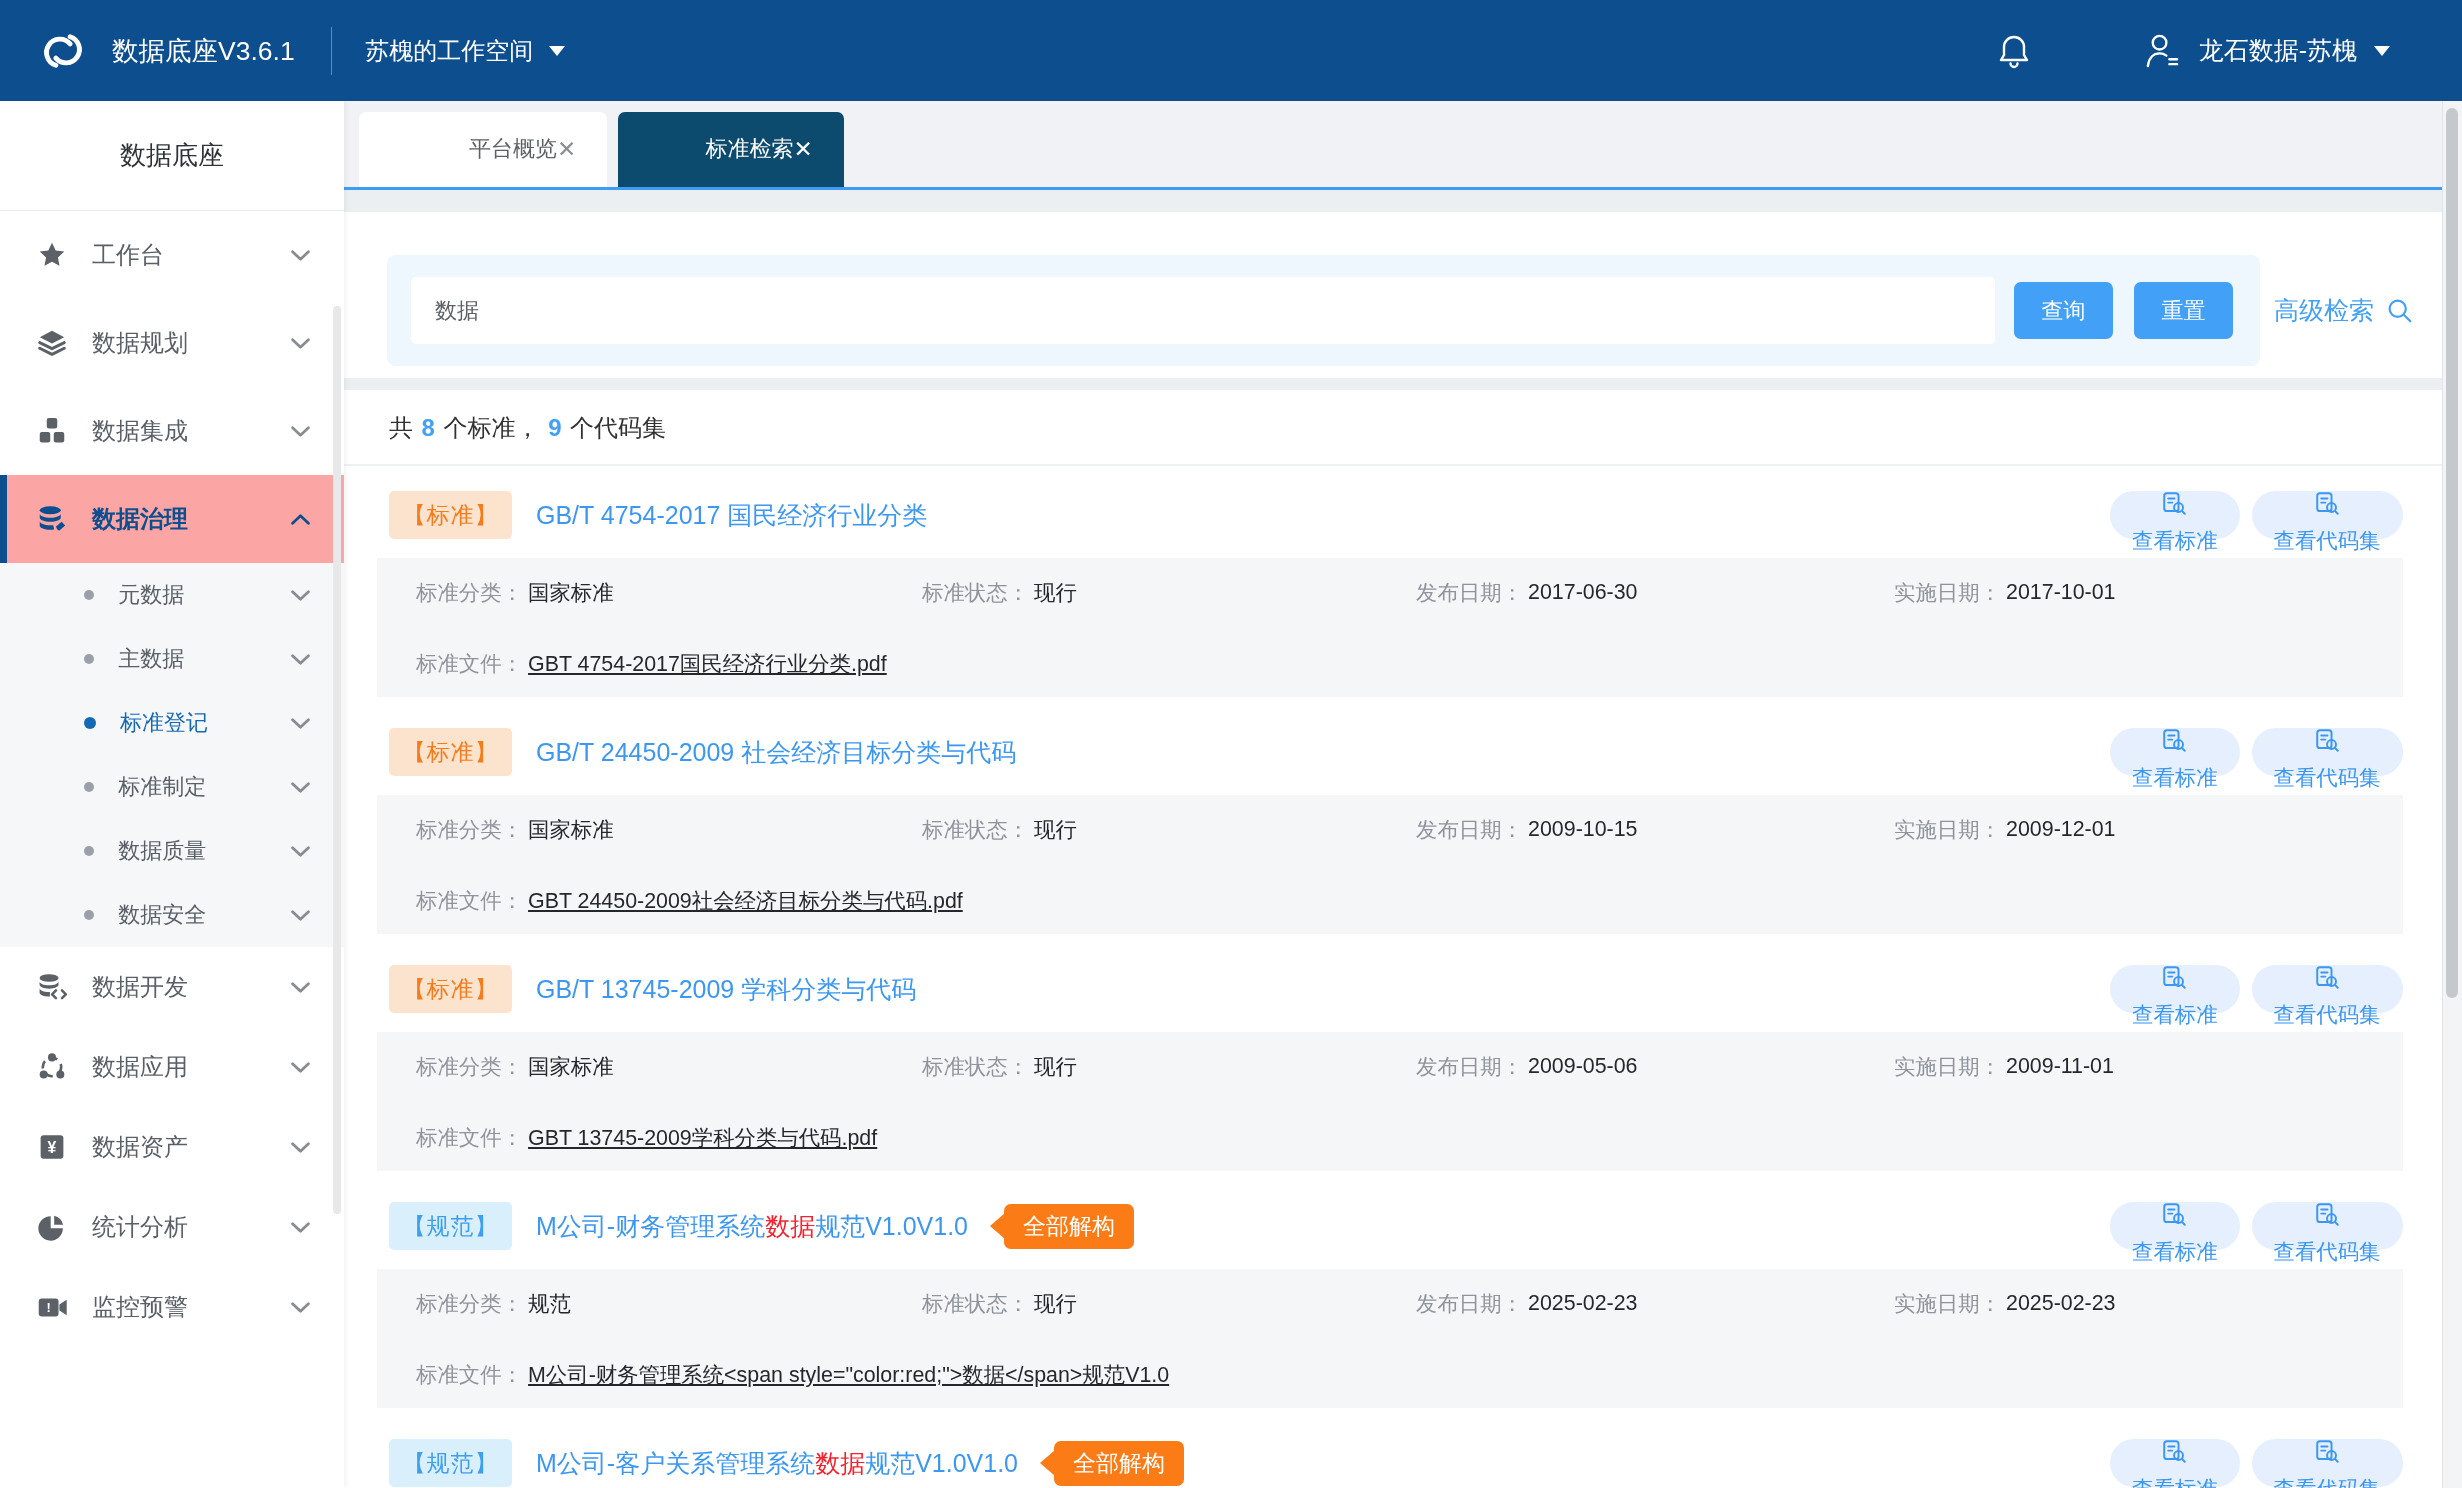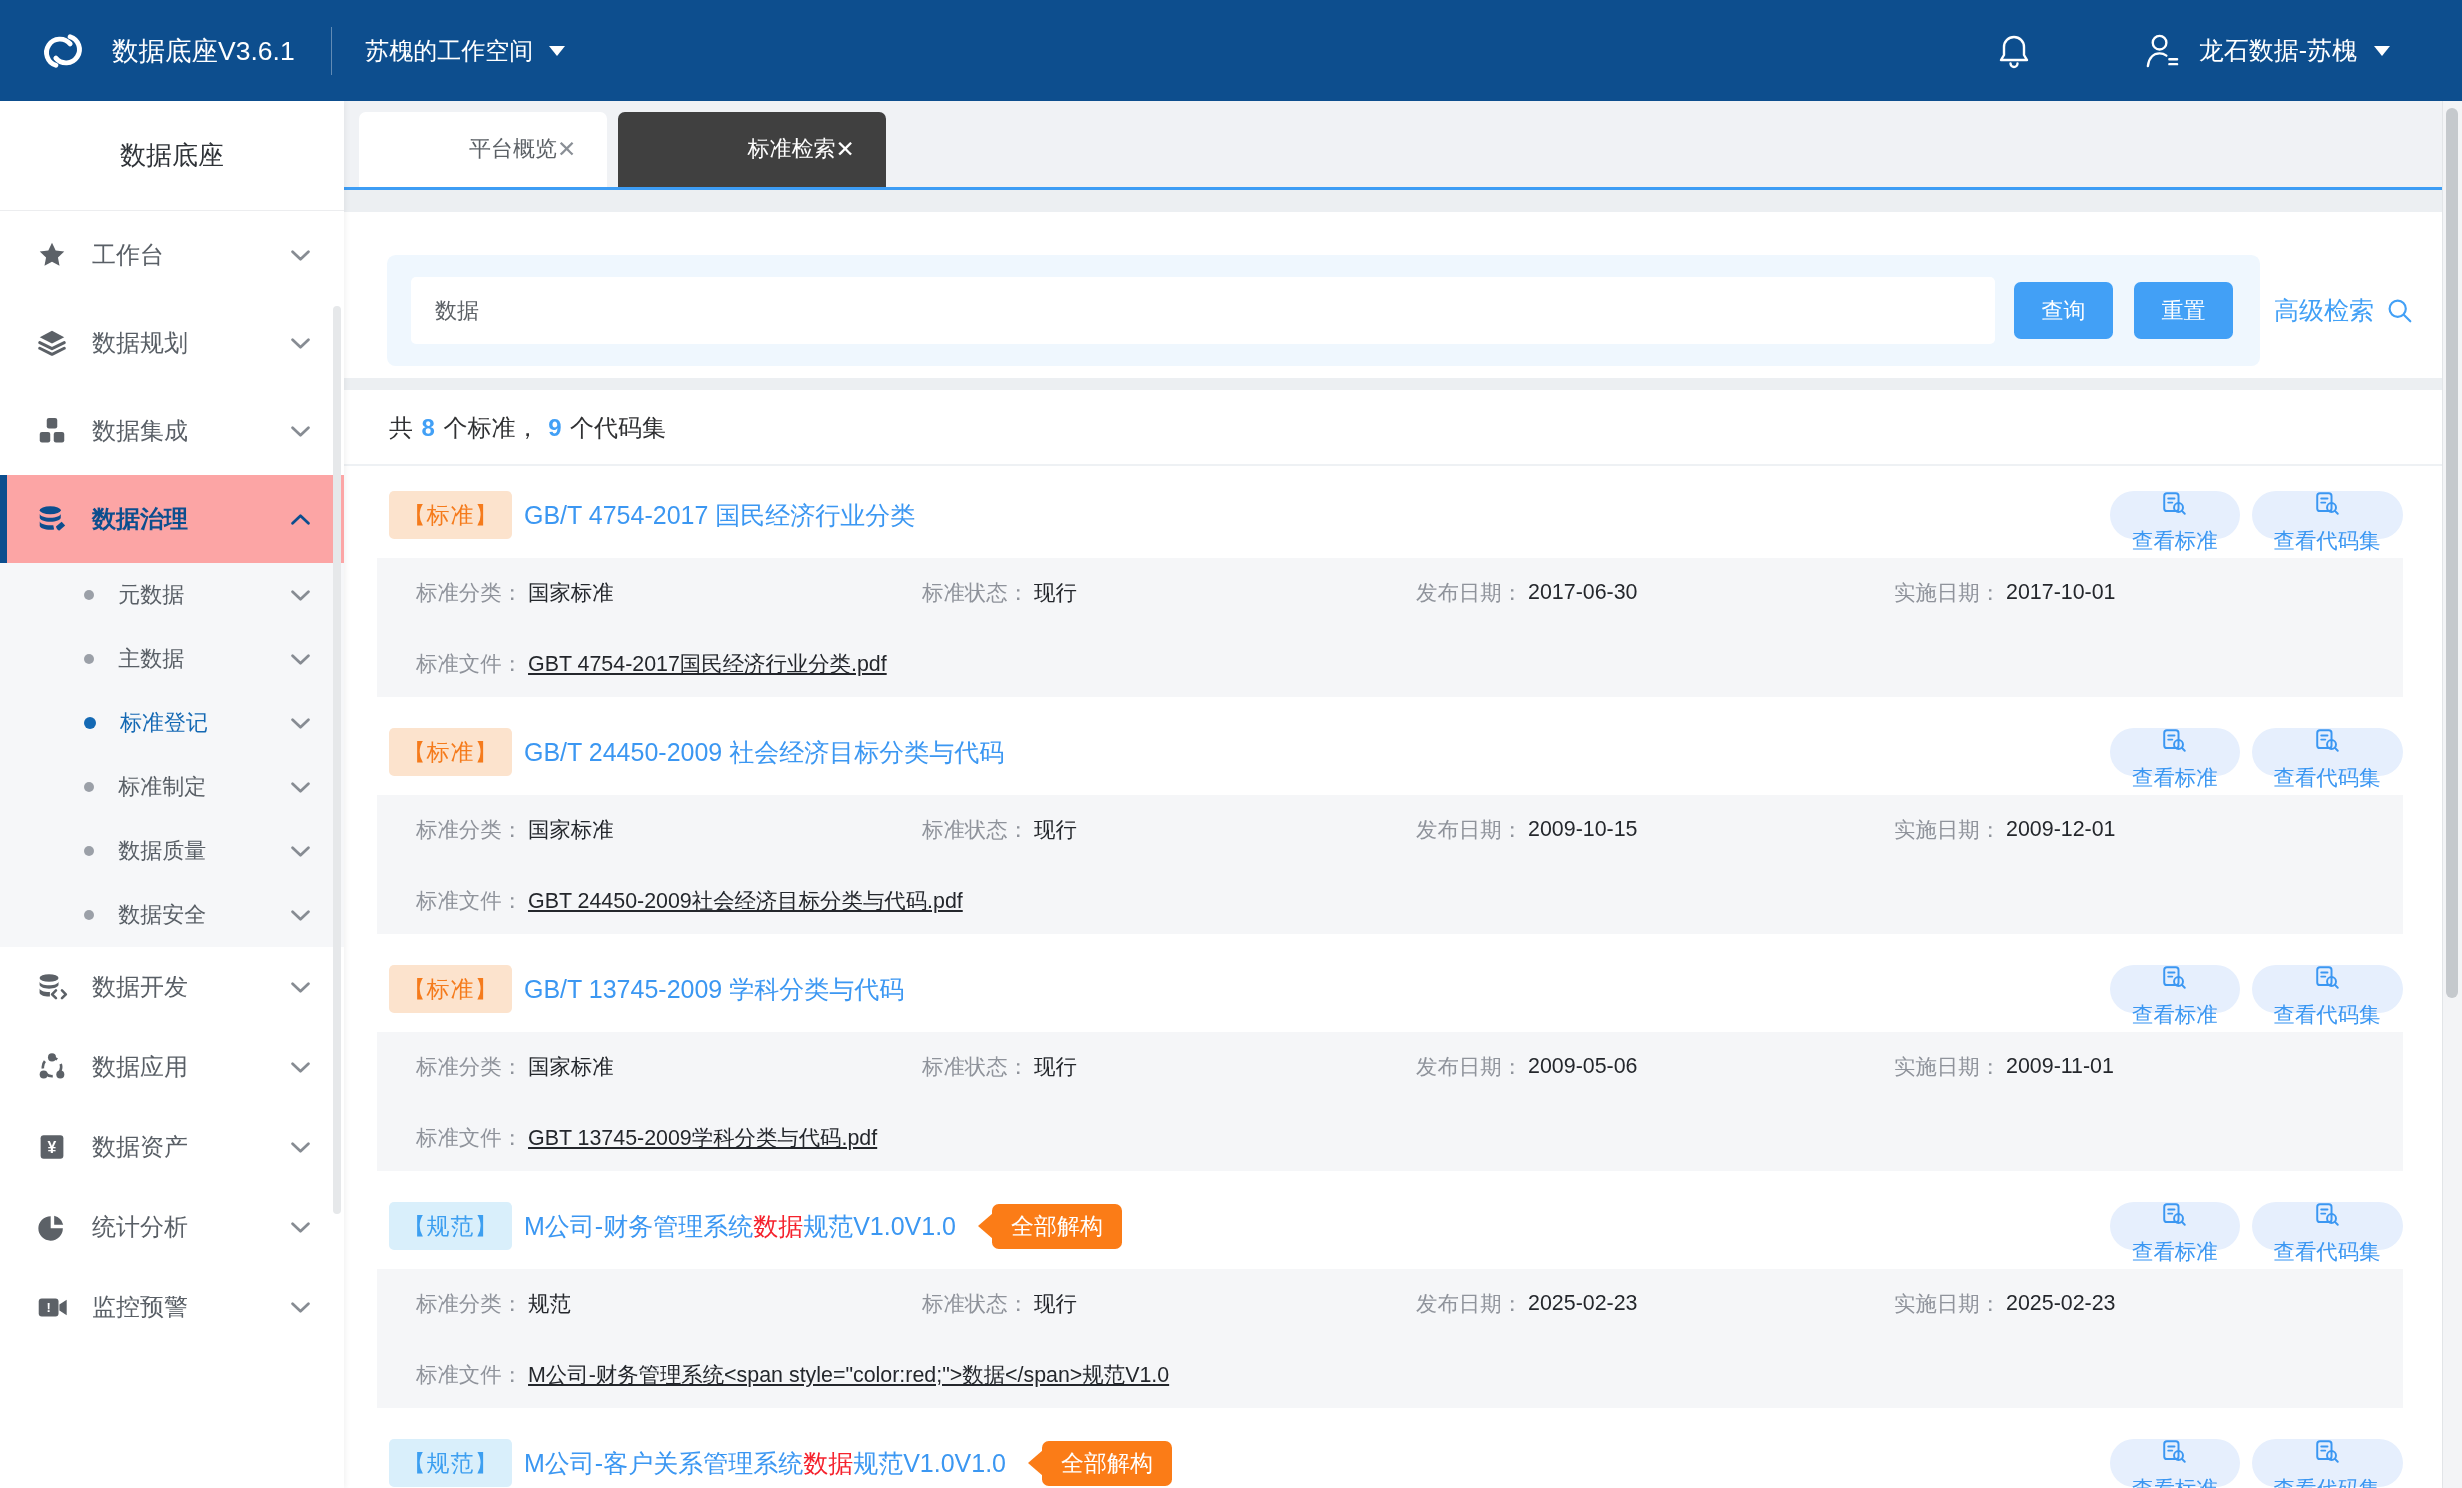--- a/index.html
+++ b/index.html
@@ -37,40 +37,40 @@
   .sub-item.active{color:#1469b4;}
   .sub-item.active .dot{background:#1469b4;width:12px;height:12px;}
   .side-scrollbar{position:absolute;right:2.6px;top:205px;width:8.6px;height:908px;border-radius:4.3px;background:#e6e8ea;}
   
   .content{position:absolute;left:344px;top:101px;right:20.5px;bottom:0;background:#eceff2;overflow:hidden;}
   .tabbar{position:absolute;top:0;left:0;right:0;height:89px;background:#f0f2f5;}
   .tab-underline{position:absolute;left:0;right:0;bottom:0;height:3.4px;background:#3d9df5;}
   .tabs{position:absolute;left:15.4px;bottom:3.4px;display:flex;gap:10.3px;}
   .tab{width:248px;height:75px;display:flex;align-items:center;justify-content:flex-end;padding:0 31px 0 34px;font-size:22px;background:#fff;color:#5c6166;border-radius:6.8px 6.8px 0 0;cursor:pointer;}
   .tab .x{font-size:23px;color:#8a8f96;}
-  .tab.active{background:#404040;color:#fff;width:268px;padding-left:44px;}
+  .tab.active{background:#0c4a6e;color:#fff;width:226px;padding-left:44px;}
   .tab.active .x{color:#fff;}
   .search-wrap{position:absolute;top:111px;left:0;right:0;height:166px;background:#fff;}
   .search-panel{position:absolute;left:43px;top:43px;width:1873px;height:111px;background:#eff7fe;border-radius:8.6px;}
   .search-input{position:absolute;left:24px;top:22px;width:1584px;height:67px;border:none;outline:none;border-radius:5.1px;padding:0 24px;font-size:22px;color:#5c6166;background:#fff;font-family:inherit;}
   .btn{position:absolute;top:27px;width:99px;height:57px;border:none;border-radius:6.8px;background:#42a0f6;color:#fff;font-size:22px;font-family:inherit;cursor:pointer;}
   .btn.query{left:1627px;}
   .btn.reset{left:1747px;}
   .advanced{position:absolute;left:1930px;top:43px;height:111px;display:flex;align-items:center;gap:12px;color:#42a0f6;font-size:25px;cursor:pointer;}
   
   .results{position:absolute;top:289px;left:0;right:0;bottom:0;background:#fff;}
   .count-line{position:absolute;top:22px;left:45px;font-size:24px;color:#303133;display:flex;align-items:center;}
   .count-line .num{color:#42a0f6;font-weight:bold;margin:0 8.6px;}
   .results-divider{position:absolute;top:74px;left:0;right:0;height:1.7px;background:#eef1f4;}
   .cards{position:absolute;top:82px;left:0;right:0;bottom:-257px;overflow:hidden;}
   .card-title-row{height:86px;display:flex;align-items:center;padding:0 39px 0 45px;}
   .tag{height:48px;padding:0 13.7px;display:flex;align-items:center;font-size:23px;border-radius:5.1px;letter-spacing:0.9px;flex:none;}
   .tag.standard{color:#f57b1c;background:#fce3cd;}
   .tag.spec{color:#3d9ff0;background:#d9effb;}
-  .card-title{margin-left:12px;font-size:25px;color:#3b97f2;cursor:pointer;white-space:nowrap;}
+  .card-title{margin-left:24px;font-size:25px;color:#3b97f2;cursor:pointer;white-space:nowrap;}
   .card-title .red{color:#f5222d;}
   .badge{position:relative;margin-left:36px;height:45px;display:flex;align-items:center;background:#fb7c17;color:#fff;font-size:23px;padding:0 19px;border-radius:6.8px;flex:none;}
   .badge::before{content:'';position:absolute;left:-13.7px;top:50%;transform:translateY(-50%);width:0;height:0;border-top:13px solid transparent;border-bottom:13px solid transparent;border-right:15.4px solid #fb7c17;}
   .actions{margin-left:auto;display:flex;gap:12px;flex:none;}
   .pill{height:48px;display:flex;align-items:center;gap:10.3px;padding:0 22px;border-radius:24px;background:#e6effd;color:#3b97f2;font-size:21.4px;cursor:pointer;white-space:nowrap;flex-direction:column;}
   .card-details{position:relative;height:139px;margin:0 39px 12px 33px;background:#f5f6f8;}
   .field{position:absolute;display:flex;align-items:center;height:38px;font-size:21.4px;white-space:nowrap;justify-content:center;}
   .field .flbl{color:#8f939b;}
   .field .fval{color:#24272c;font-weight:500;margin-left:5.1px;}
   .row1{top:15.4px;}  .row2{top:86px;}

